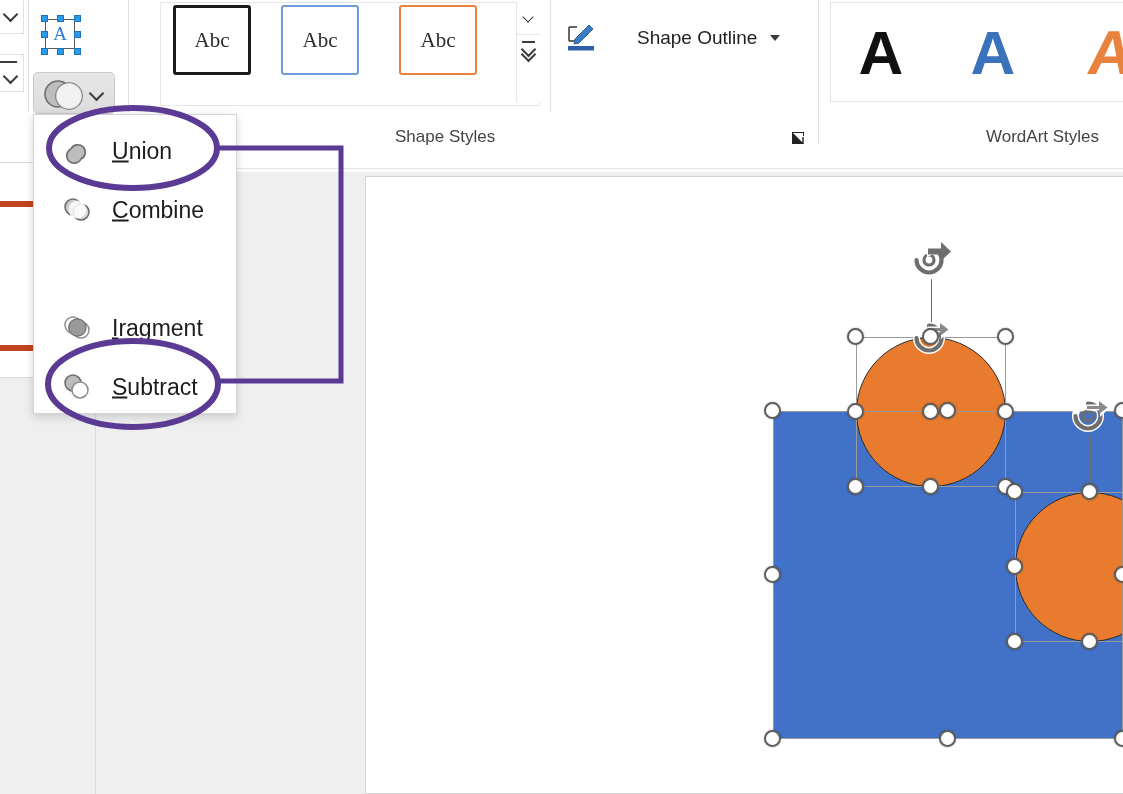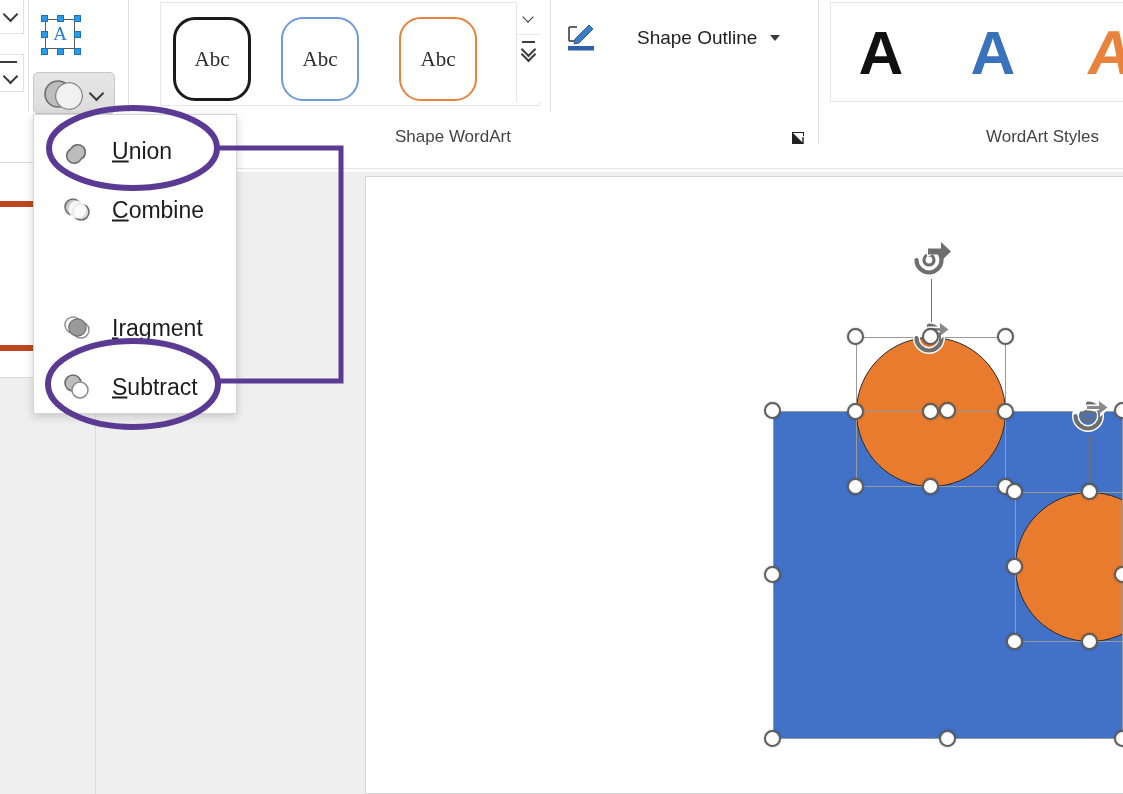--- a/index.html
+++ b/index.html
@@ -62,22 +62,22 @@
     border: 1px solid #c8c8c8; border-radius: 5px; box-sizing: border-box;
   }
   .merge-btn .mchev { position: absolute; left: 57px; top: 15px; }
 
   
   .abc-gallery {
     position: absolute; left: 160px; top: 2px; width: 380px; height: 104px;
     border: 1px solid #e6e6e6; background: #fff; box-sizing: border-box;
   }
   .abc-tile {
-    position: absolute; top: 14px; width: 78px; height: 84px;
-    border-radius: 22px; box-sizing: border-box;
+    position: absolute; top: 2px; width: 78px; height: 70px;
+    border-radius: 3px; box-sizing: border-box;
     display: flex; align-items: center; justify-content: center;
     font-size: 21px; color: #2b2b2b; background: #fff;
     font-family: "Liberation Serif", serif;
   }
   .abc-scroll {
     position: absolute; left: 516px; top: 2px; width: 24px; height: 100px;
     background: #fff; border-left: 1px solid #e6e6e6; box-sizing: border-box;
   }
   .abc-scroll .seg { position: absolute; left: 0; width: 23px; height: 33px;
     border-bottom: 1px solid #e9e9e9; box-sizing: border-box; }
@@ -254,21 +254,21 @@
       </div>
       <div class="seg" style="top:33px;border-bottom:none;">
         <div class="dblchev">
           <i style="top:-3px;"></i>
             <i style="top:2px;"></i>
           <div style="position:absolute;left:-1px;top:-6px;width:13px;height:0;border-top:2px solid #3b3b3b;"></div>
         </div>
       </div>
     </div>
 
-    <span class="group-label" style="left:395px; top:127px;">Shape WordArt</span>
+    <span class="group-label" style="left:395px; top:127px;">Shape Styles</span>
     <svg class="dialog-launcher" style="left:790px; top:130px;" viewBox="0 0 16 16">
       <path d="M2 2 H14 V6 H13 V3 H2 Z" fill="#222"></path>
       <path d="M2 2 V14 H14 L2 2 Z" fill="#222"></path>
       <path d="M13 7 V13 H7" fill="none" stroke="#222" stroke-width="1.4"></path>
     </svg>
 
     <div class="grp-sep" style="left:550px; top:-6px; height:118px;"></div>
 
     <div class="cmd-row" style="left:566px; top:24px;">
       <svg width="30" height="28" viewBox="0 0 30 28">

